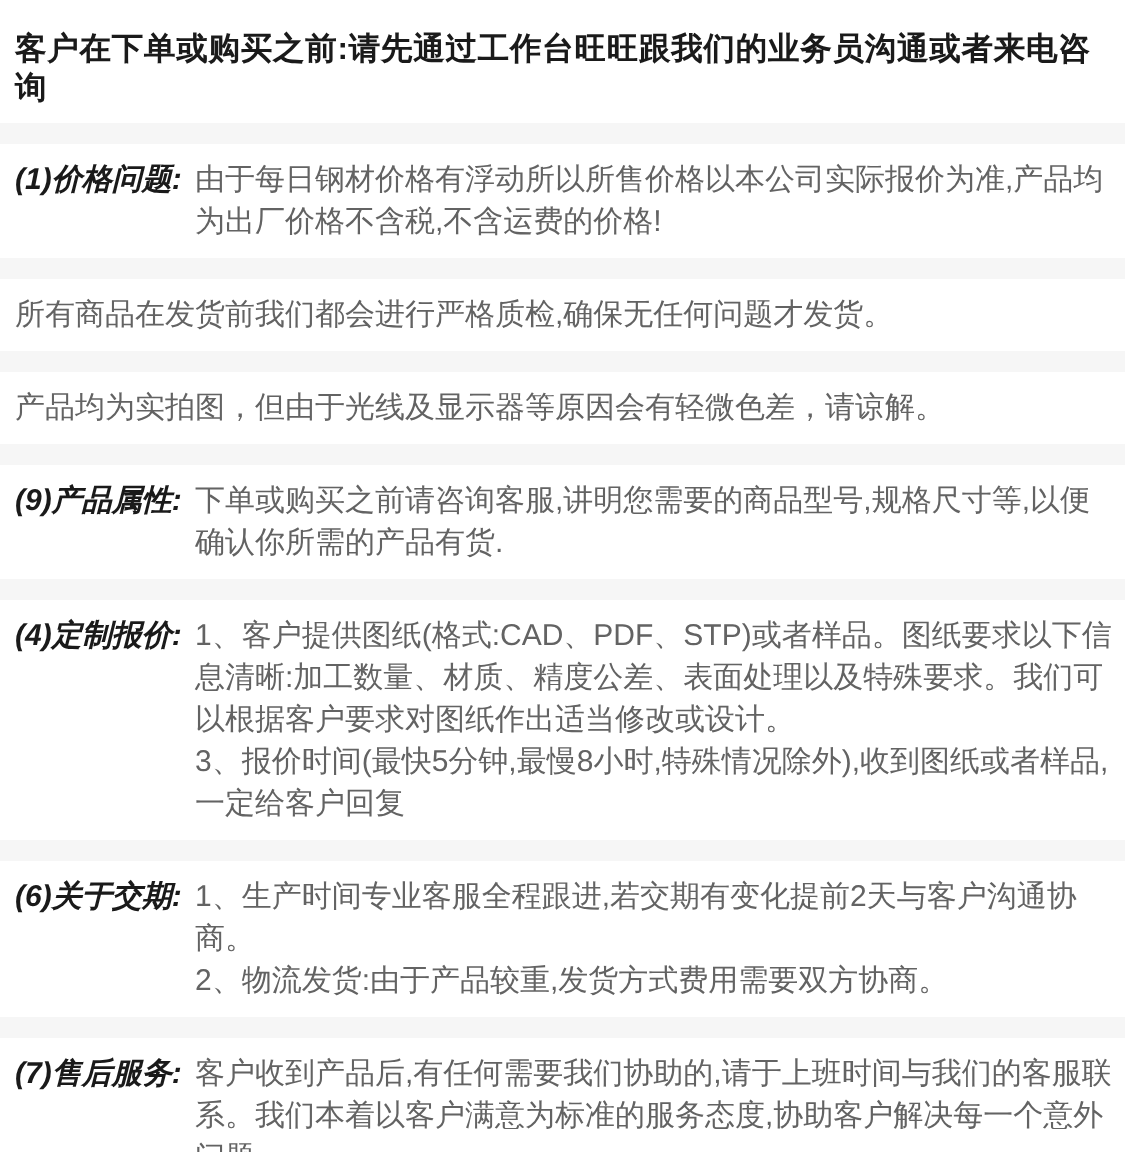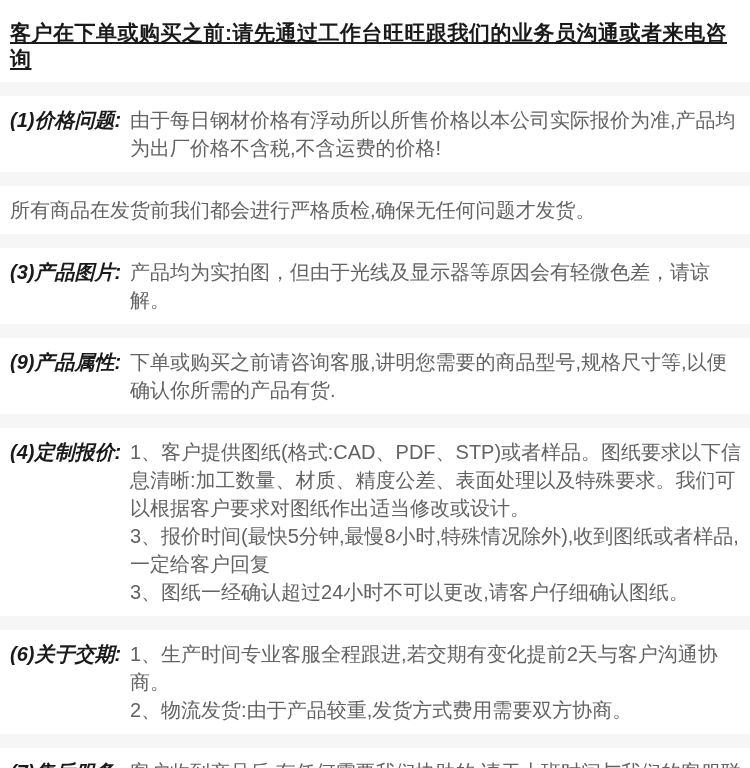--- a/index.html
+++ b/index.html
@@ -18,21 +18,20 @@
     overflow: hidden;
   }
   .page { width: 750px; }
   .header {
     padding: 20px 10px 10px 10px;
     font-size: 21px;
     font-weight: bold;
     color: var(--label-color);
     letter-spacing: 0.5px;
     line-height: 26px;
-    text-decoration: underline;
   }
   .divider {
     height: 14px;
     background: var(--divider);
   }
   .section {
     display: flex;
     align-items: flex-start;
     padding: 10px 6px 10px 10px;
     background: var(--bg);
@@ -68,39 +67,37 @@
         </div>
       </div>
       <div class="divider"></div>
       <div class="section">
         <div class="body">
           <p>所有商品在发货前我们都会进行严格质检,确保无任何问题才发货。</p>
         </div>
       </div>
       <div class="divider"></div>
       <div class="section">
-        <div class="label">(3)产品图片:</div>
         <div class="body">
           <p>产品均为实拍图，但由于光线及显示器等原因会有轻微色差，请谅解。</p>
         </div>
       </div>
       <div class="divider"></div>
       <div class="section">
         <div class="label">(9)产品属性:</div>
         <div class="body">
           <p>下单或购买之前请咨询客服,讲明您需要的商品型号,规格尺寸等,以便确认你所需的产品有货.</p>
         </div>
       </div>
       <div class="divider"></div>
       <div class="section">
         <div class="label">(4)定制报价:</div>
         <div class="body">
           <p>1、客户提供图纸(格式:CAD、PDF、STP)或者样品。图纸要求以下信息清晰:加工数量、材质、精度公差、表面处理以及特殊要求。我们可以根据客户要求对图纸作出适当修改或设计。</p>
           <p>3、报价时间(最快5分钟,最慢8小时,特殊情况除外),收到图纸或者样品,一定给客户回复</p>
-          <p>3、图纸一经确认超过24小时不可以更改,请客户仔细确认图纸。</p>
         </div>
       </div>
       <div class="divider"></div>
       <div class="section">
         <div class="label">(6)关于交期:</div>
         <div class="body">
           <p>1、生产时间专业客服全程跟进,若交期有变化提前2天与客户沟通协商。</p>
           <p>2、物流发货:由于产品较重,发货方式费用需要双方协商。</p>
         </div>
       </div>

